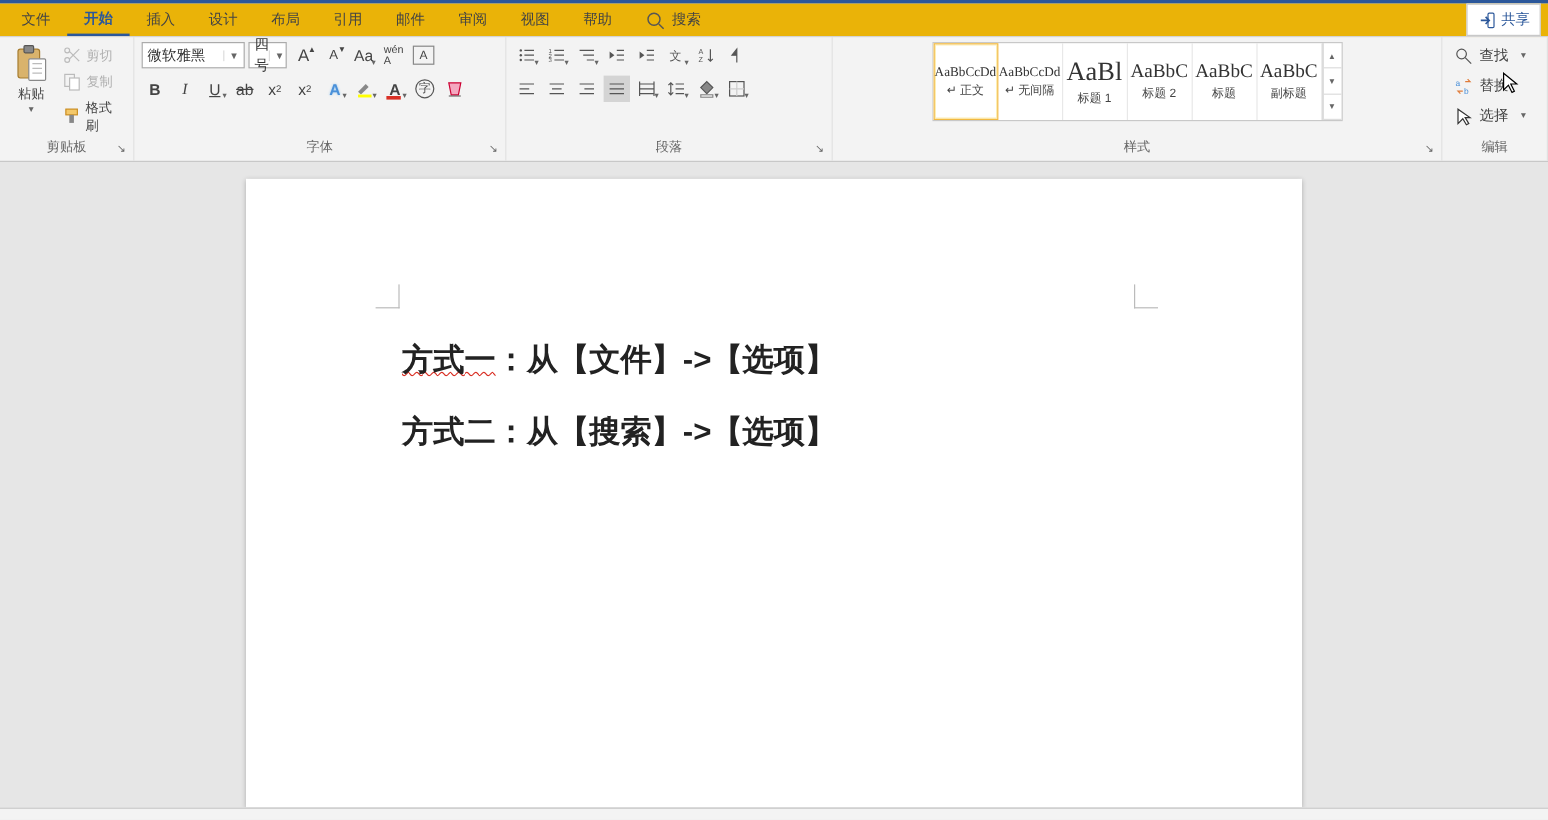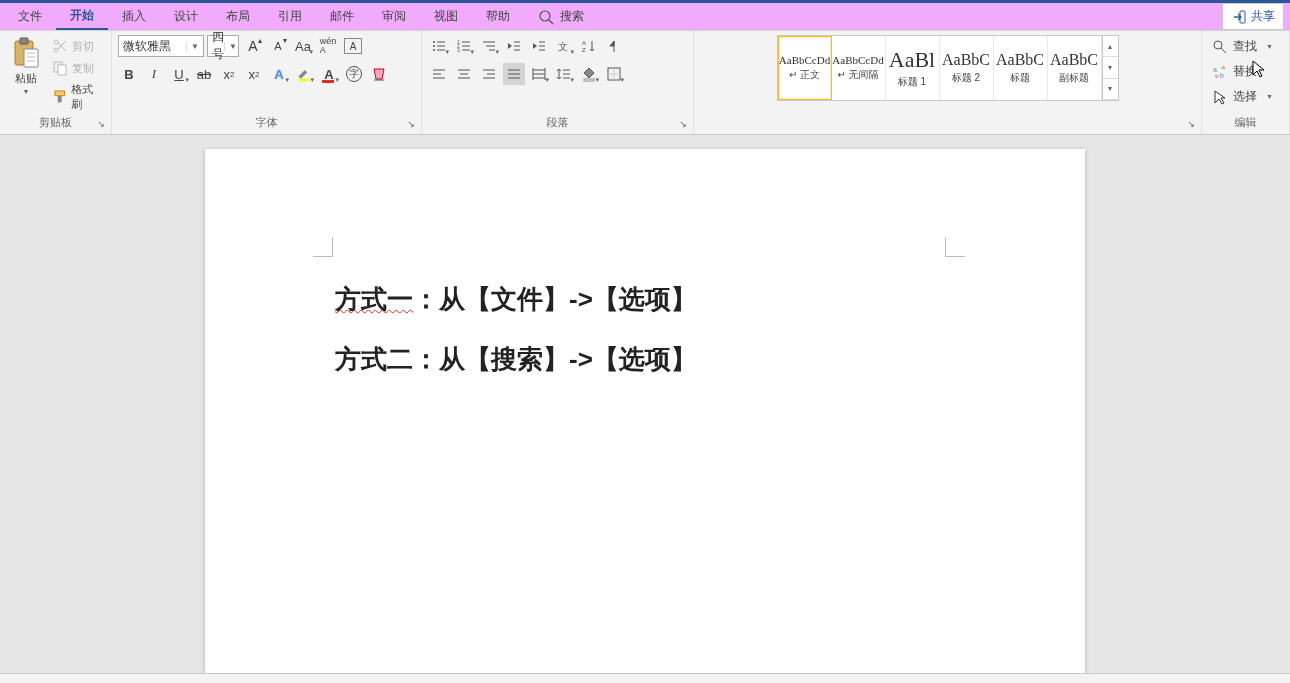--- a/index.html
+++ b/index.html
@@ -2,21 +2,21 @@
 <html><head>
 <meta charset="utf-8">
 <style>
 * { margin: 0; padding: 0; box-sizing: border-box; font-family: "Microsoft YaHei", "Segoe UI", sans-serif; }
 body { background: #e6e6e6; width: 1290px; height: 683px; overflow: hidden; position: relative; }
 
 
 .titlebar { height: 3px; background: #2b579a; }
 
 
-.tabs { height: 28px; background: #f0abfc; display: flex; align-items: stretch; border-bottom: 1px solid #d4d4d4; padding-left: 4px; }
+.tabs { height: 28px; background: #eab308; display: flex; align-items: stretch; border-bottom: 1px solid #d4d4d4; padding-left: 4px; }
 .tab { padding: 0 14px; font-size: 12px; color: #444; display: flex; align-items: center; cursor: pointer; }
 .tab.active { color: #2b579a; font-weight: 600; border-bottom: 2px solid #2b579a; }
 .tab-search { display: flex; align-items: center; gap: 6px; padding: 0 14px; font-size: 12px; color: #444; }
 .share-btn { margin-left: auto; margin-right: 6px; display: flex; align-items: center; gap: 4px; font-size: 12px; color: #2b579a; padding: 2px 8px; border: 1px solid #c8c8c8; background: #fff; cursor: pointer; }
 
 
 .ribbon { height: 104px; background: #f3f3f3; display: flex; border-bottom: 1px solid #c8c8c8; }
 .group { border-right: 1px solid #e1e1e1; display: flex; flex-direction: column; padding: 4px 6px 0 6px; position: relative; }
 .group-body { flex: 1; display: flex; align-items: flex-start; gap: 4px; }
 .group-label { font-size: 11px; color: #666; text-align: center; padding: 2px 0 4px; position: relative; }
@@ -382,20 +382,21 @@
           <div class="style-prev" style="font-size:16px;">AaBbC</div>
           <div class="style-name">副标题</div>
         </div>
         <div class="gallery-scroll">
           <div>▴</div>
           <div>▾</div>
           <div>▾</div>
         </div>
       </div>
     </div>
+    <div class="group-label">样式</div>
     <div class="group-launcher">↘</div>
   </div>
 
   <div class="group" style="width:88px;">
     <div class="group-body">
       <div class="edit-stack">
         <div class="edit-btn">
           <span class="ico">
               <svg viewBox="0 0 16 16">
                 <circle cx="6" cy="6" r="4" stroke="#555" fill="none"></circle>

